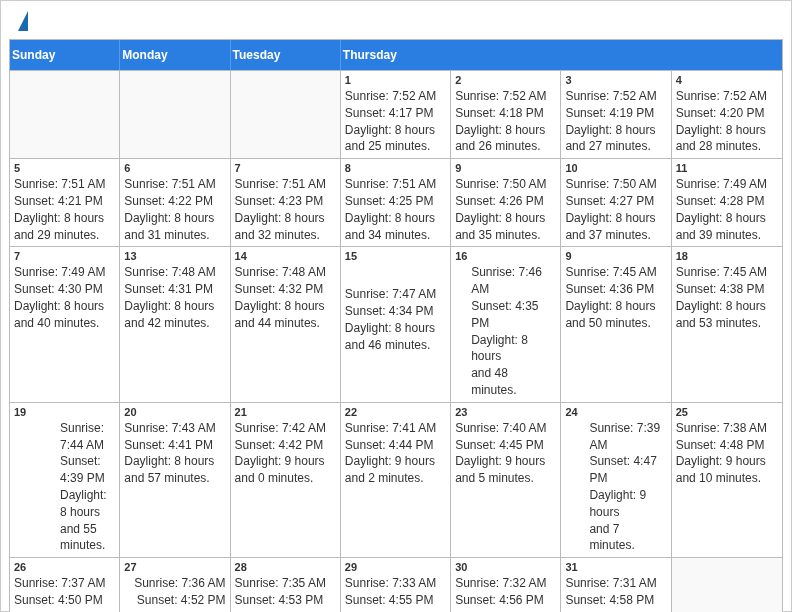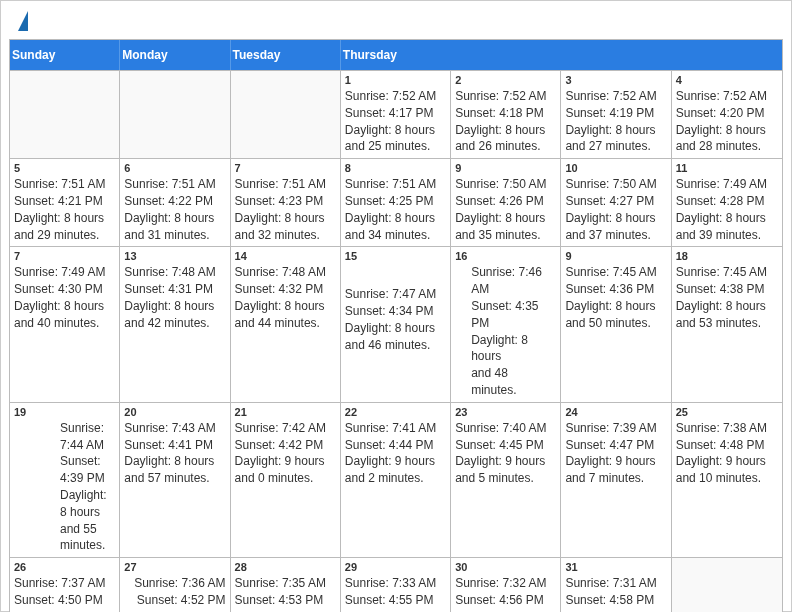--- a/index.html
+++ b/index.html
@@ -301,21 +301,21 @@
           </div>
           <div class="cal-cell">
             <span class="day-num">23</span>
             <div class="info" style="white-space: pre-line;">Sunrise: 7:40 AM
 Sunset: 4:45 PM
 Daylight: 9 hours
 and 5 minutes.</div>
           </div>
           <div class="cal-cell">
             <span class="day-num">24</span>
-            <div class="info" style="white-space: pre-line;">Sunrise: 7:39 AM
+            <div class="info" style="white-space: pre-line; margin-left: 24px;">Sunrise: 7:39 AM
 Sunset: 4:47 PM
 Daylight: 9 hours
 and 7 minutes.</div>
           </div>
           <div class="cal-cell">
             <span class="day-num">25</span>
             <div class="info" style="white-space: pre-line;">Sunrise: 7:38 AM
 Sunset: 4:48 PM
 Daylight: 9 hours
 and 10 minutes.</div>

